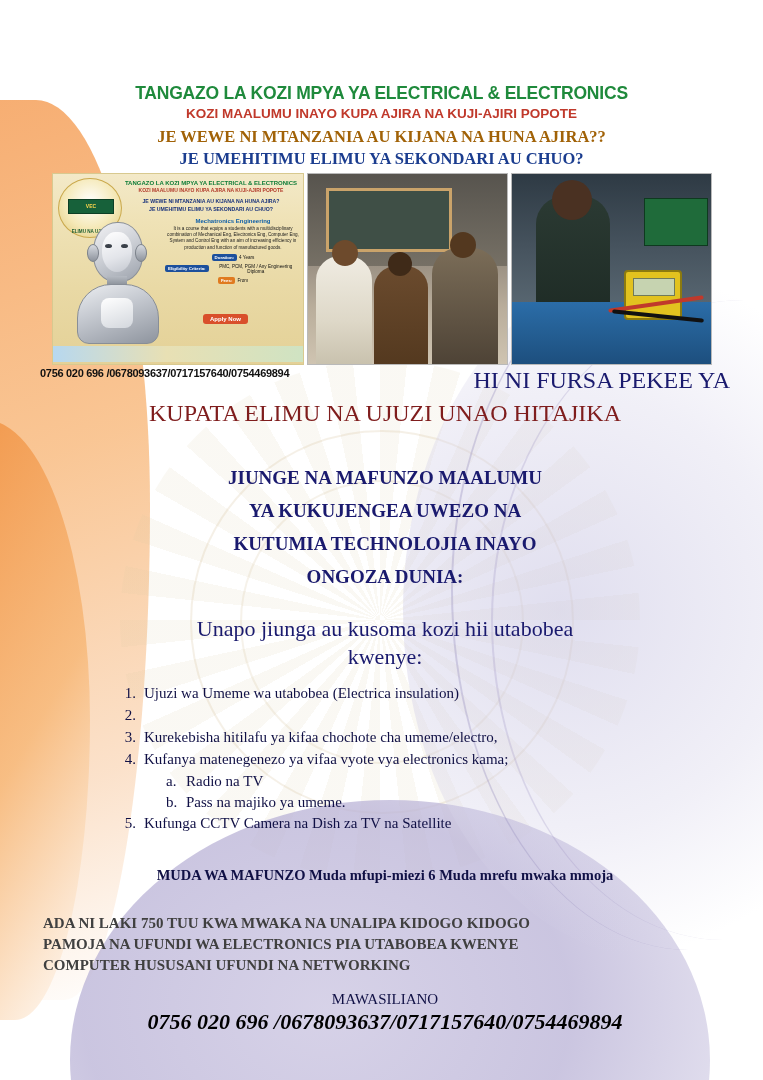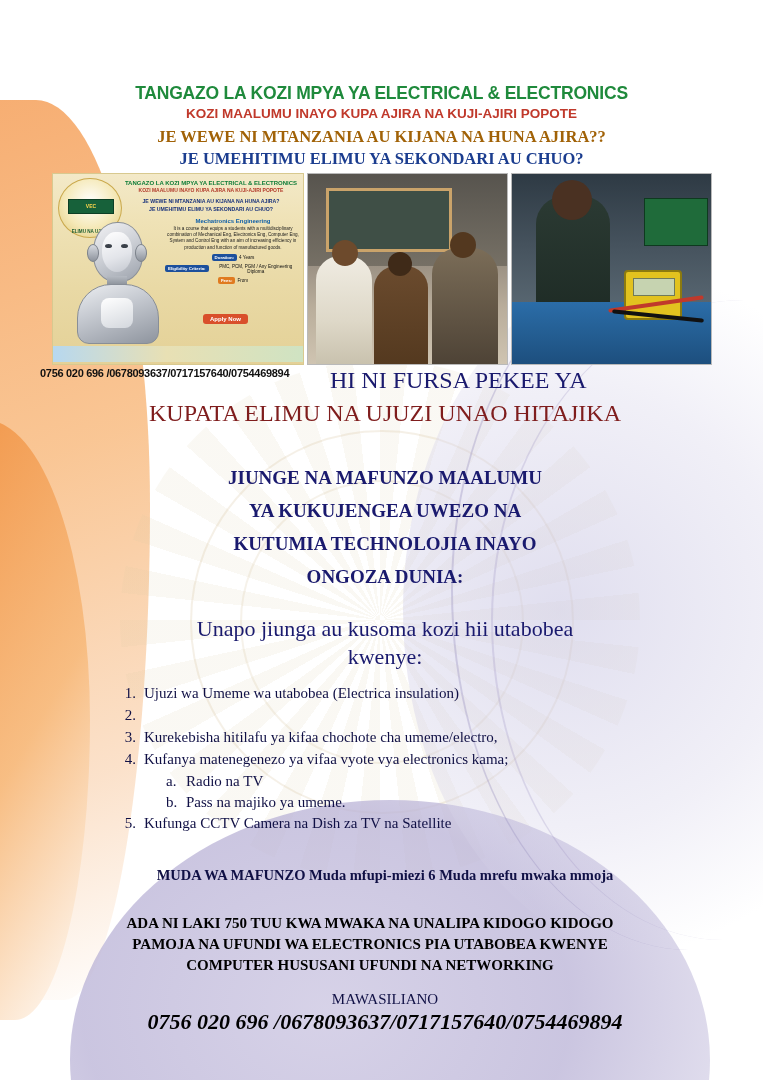--- a/index.html
+++ b/index.html
@@ -459,21 +459,21 @@
     font-size: 11px;
     color: #111;
     letter-spacing: -0.3px;
   }
 
   .lead {
     position: absolute;
     left: 330px;
     top: 330px;
     width: 400px;
-    text-align: left;
+    text-align: right;
     font-size: 24px;
     color: #1a1a6e;
   }
   .lead2 {
     position: absolute;
     left: 40px;
     top: 362px;
     width: 690px;
     text-align: center;
     font-size: 24px;
@@ -531,27 +531,26 @@
     left: 60px;
     top: 830px;
     width: 650px;
     text-align: center;
     font-size: 14.5px;
     font-weight: bold;
     color: #101045;
   }
   .ada {
     position: absolute;
-    left: 35px;
+    left: 43px;
     top: 876px;
     width: 670px;
-    text-align: center;
     font-size: 15px;
     font-weight: bold;
-    color: #000000;
+    color: #404040;
     line-height: 21px;
   }
   .mawasiliano {
     position: absolute;
     left: 60px;
     top: 954px;
     width: 650px;
     text-align: center;
     font-size: 15px;
     color: #101045;

